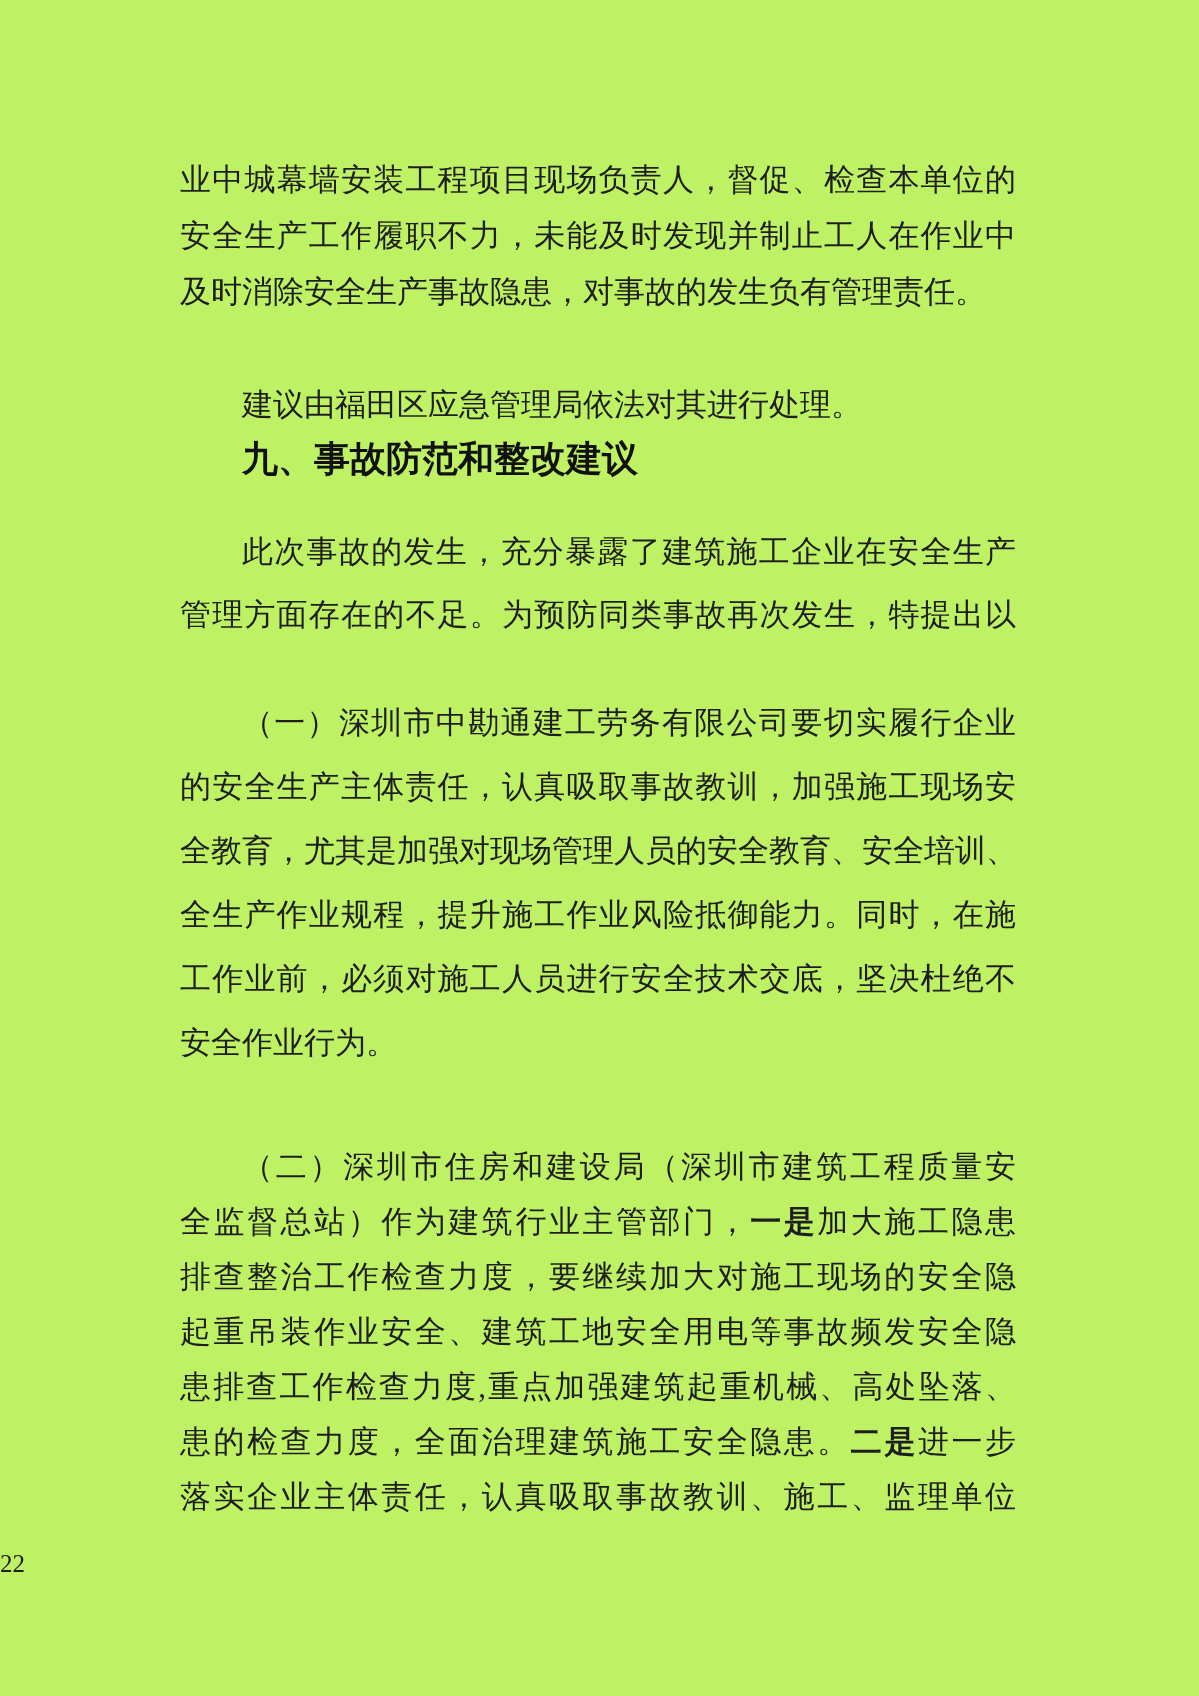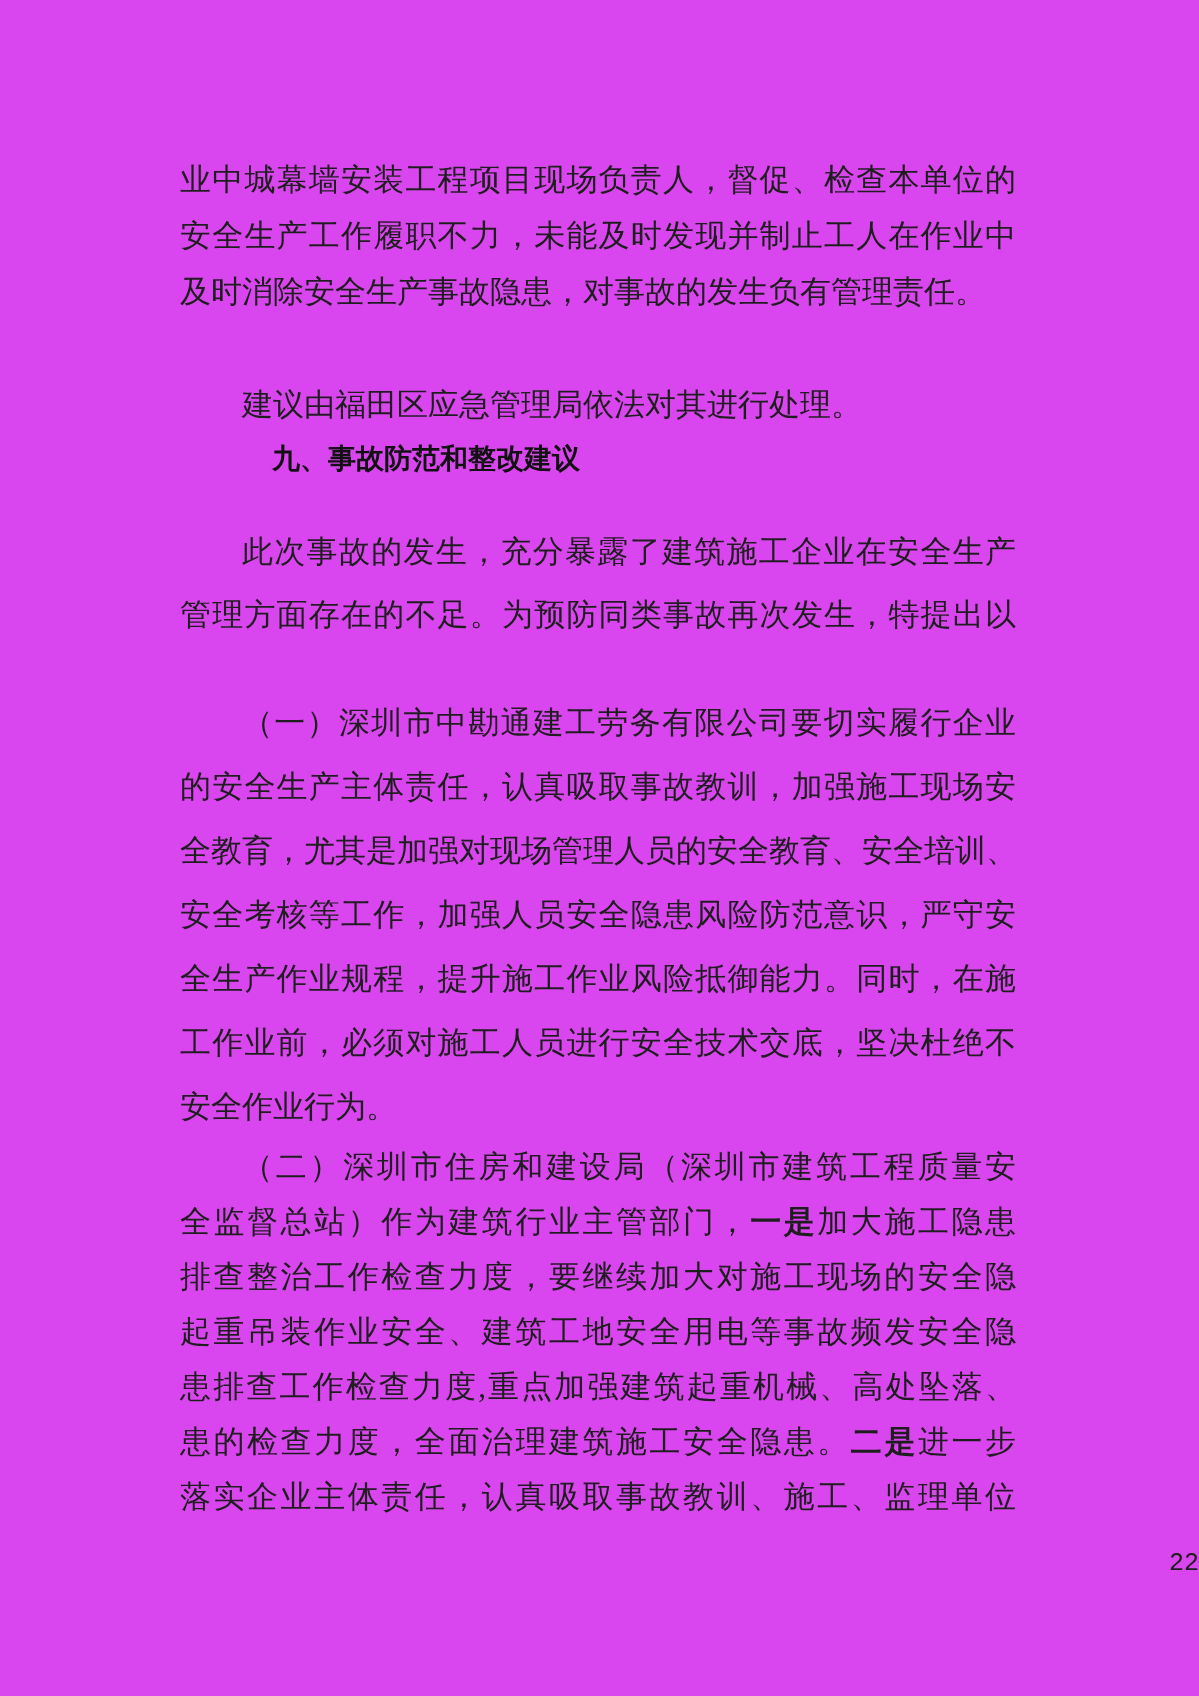--- a/index.html
+++ b/index.html
@@ -4,21 +4,21 @@
 <style>
   html, body {
     margin: 0;
     padding: 0;
     background: #ffffff;
   }
   .page {
     position: relative;
     width: 1199px;
     height: 1696px;
-    background: #d946ef;
+    background: #bef264;
     font-family: "Liberation Serif", serif;
     color: #1e1e1e;
     overflow: hidden;
   }
   .tb {
     position: absolute;
     left: 180px;
     width: 836px;
   }
   .line {
@@ -40,32 +40,31 @@
   .bold-run {
     font-weight: 700;
     font-family: "Liberation Sans", sans-serif;
   }
   .heading {
     position: absolute;
     left: 242px;
     top: 431px;
     font-family: "Liberation Sans", sans-serif;
     font-weight: 700;
-    font-size: 28px;
+    font-size: 36px;
     line-height: 56px;
     color: #111111;
-    margin-left: 30px;
   }
   .page-number {
     position: absolute;
     left: 0;
     top: 1549px;
     width: 100%;
-    text-align: right;
-    font-family: Liberation Mono, monospace;
+    text-align: left;
+    font-family: Liberation Serif, serif;
     font-size: 25px;
     line-height: 30px;
     color: #1e1e1e;
   }
 </style>
 </head>
 <body>
 
 <div class="page">
 
@@ -83,21 +82,20 @@
 
   <div class="tb" style="top:520px; --lh:63px">
     <div class="line indent">此次事故的发生，充分暴露了建筑施工企业在安全生产</div>
     <div class="line">管理方面存在的不足。为预防同类事故再次发生，特提出以</div>
   </div>
 
   <div class="tb" style="top:691px; --lh:64px">
     <div class="line indent">（一）深圳市中勘通建工劳务有限公司要切实履行企业</div>
     <div class="line">的安全生产主体责任，认真吸取事故教训，加强施工现场安</div>
     <div class="line">全教育，尤其是加强对现场管理人员的安全教育、安全培训、</div>
-    <div class="line">安全考核等工作，加强人员安全隐患风险防范意识，严守安</div>
     <div class="line">全生产作业规程，提升施工作业风险抵御能力。同时，在施</div>
     <div class="line">工作业前，必须对施工人员进行安全技术交底，坚决杜绝不</div>
     <div class="line last">安全作业行为。</div>
   </div>
 
   <div class="tb" style="top:1139px; --lh:55px">
     <div class="line indent">（二）深圳市住房和建设局（深圳市建筑工程质量安</div>
     <div class="line"><span>全监督总站）作为建筑行业主管部门，</span><span class="bold-run">一是</span><span>加大施工隐患</span></div>
     <div class="line">排查整治工作检查力度，要继续加大对施工现场的安全隐</div>
     <div class="line">起重吊装作业安全、建筑工地安全用电等事故频发安全隐</div>

